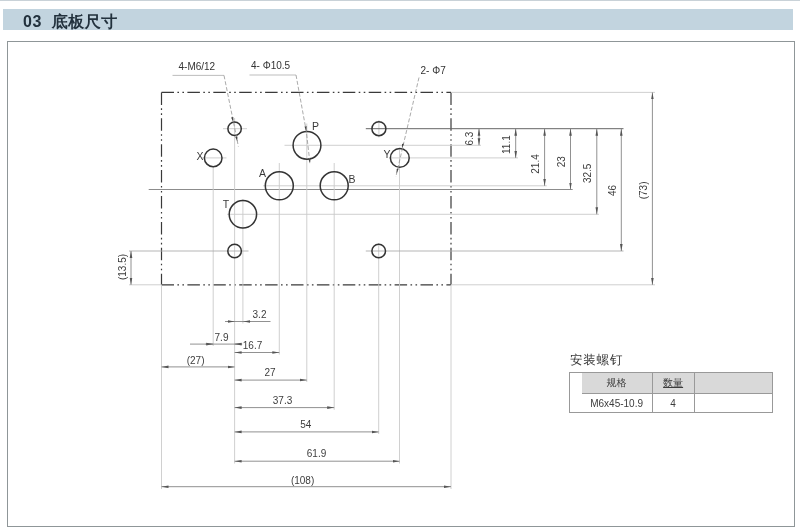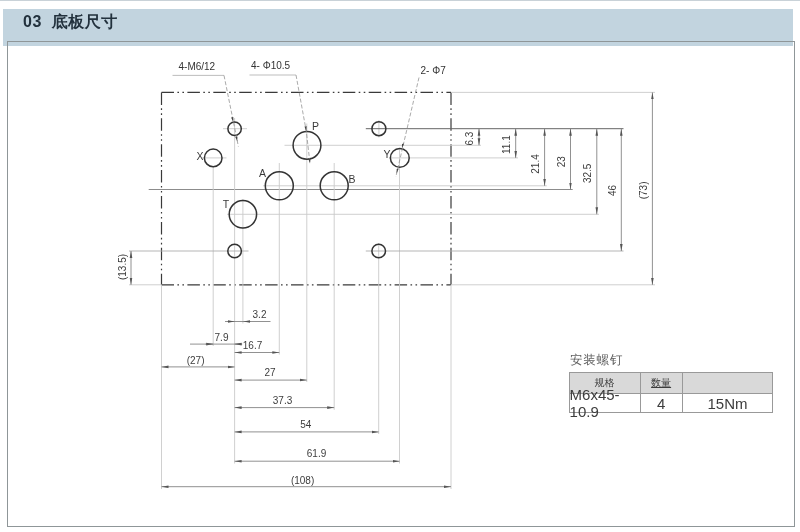--- a/index.html
+++ b/index.html
@@ -1,18 +1,18 @@
 <!DOCTYPE html>
 <html><head>
 <meta charset="utf-8">
 <style>
 html,body{margin:0;padding:0;background:#fff;width:800px;height:532px;overflow:hidden;}
 body{font-family:"Liberation Sans",sans-serif;position:relative;}
 .topline{position:absolute;left:0;top:0;width:800px;height:1px;background:#c9d2d8;}
-.bar{position:absolute;left:3px;top:9px;width:790px;height:37px;background:#c2d4df;text-align:right;}
+.bar{position:absolute;left:3px;top:9px;width:790px;height:21px;background:#c2d4df;text-align:right;}
 .bar span{position:absolute;left:20px;top:3px;font-size:16px;font-weight:bold;color:#22313d;letter-spacing:0.5px;}
 .box{position:absolute;left:6.5px;top:41px;width:788.5px;height:485.5px;border:1.5px solid #8f9698;box-sizing:border-box;}
 svg{position:absolute;left:0;top:0;filter:grayscale(1);}
 .tbl{position:absolute;filter:grayscale(1);}
 </style>
 </head>
 <body>
 
 <div class="topline"></div>
 
@@ -186,25 +186,24 @@
 <text x="252.5" y="349">16.7</text>
 <text x="195.6" y="364.3">(27)</text>
 <text x="270" y="375.6">27</text>
 <text x="282.5" y="403.5">37.3</text>
 <text x="305.8" y="428.3">54</text>
 <text x="316.5" y="456.5">61.9</text>
 <text x="302.6" y="483.6">(108)</text>
 </g>
 </svg>
 
-<div class="tbl" style="left:570px;top:352px;font-size:12.5px;color:#0f766e;letter-spacing:0.8px;">安装螺钉</div>
-
-<div class="tbl" style="left:568.6px;top:372.2px;width:204.8px;height:41.1px;border:1px solid #999;box-sizing:border-box;font-size:10px;color:#3d3d3d;">
+<div class="tbl" style="left:570px;top:352px;font-size:12.5px;color:#701a75;letter-spacing:0.8px;">安装螺钉</div>
+
+<div class="tbl" style="left:568.6px;top:372.2px;width:204.8px;height:41.1px;border:1px solid #999;box-sizing:border-box;font-size:10px;color:#3d3d3d;padding-left:12px;">
   <div style="display:flex;height:19.4px;background:#d9d9d9;border-bottom:1px solid #999;">
     <div style="width:70px;border-right:1px solid #999;display:flex;align-items:center;justify-content:center;">规格</div>
     <div style="width:41px;border-right:1px solid #999;display:flex;align-items:center;justify-content:center;text-decoration:underline;">数量</div>
   </div>
-  <div style="display:flex;height:19.7px;font-size:15px;">
+  <div style="display:flex;height:19.7px;font-size:10px;">
     <div style="width:70px;border-right:1px solid #999;display:flex;align-items:center;justify-content:center;">M6x45-10.9</div>
     <div style="width:41px;border-right:1px solid #999;display:flex;align-items:center;justify-content:center;">4</div>
-    <div style="flex:1;display:flex;align-items:center;justify-content:center;">15Nm</div>
   </div>
 </div>
 
 </body></html>

